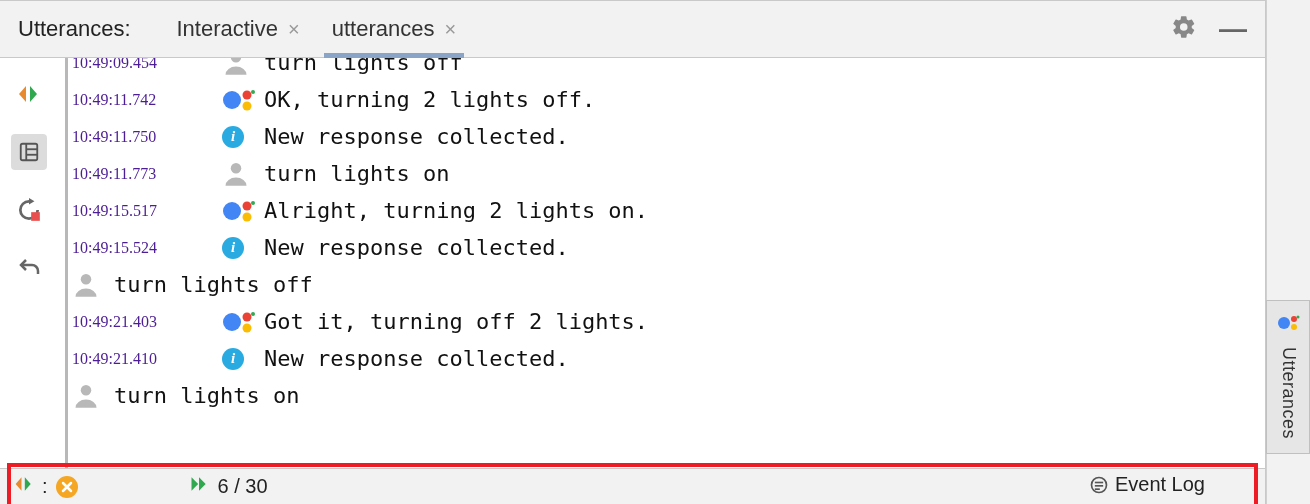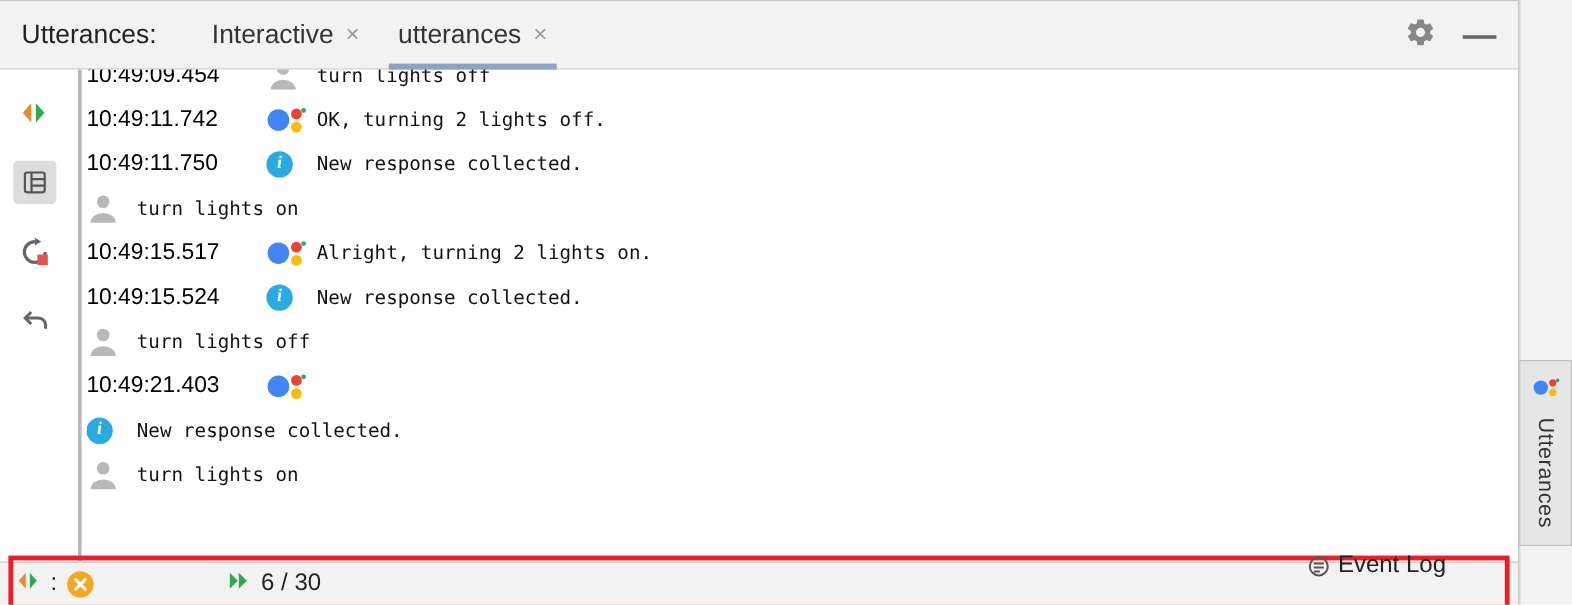--- a/index.html
+++ b/index.html
@@ -24,31 +24,31 @@
   
   .panel-body { flex: 1; display: flex; overflow: hidden; background: #fff; }
   .toolbar { width: 58px; background: #fff; display: flex; flex-direction: column; align-items: center; padding-top: 18px; gap: 22px; }
   .tool-btn { width: 36px; height: 36px; display: flex; align-items: center; justify-content: center; border-radius: 4px; cursor: pointer; }
   .tool-btn.active { background: #dcdcdc; }
 
   .log-wrap { flex: 1; position: relative; overflow: hidden; }
   .gutter { position: absolute; left: 0; top: -12px; bottom: 0; width: 10px; border-right: 3px solid #b8b8b8; }
   .log { position: absolute; left: 14px; right: 0; top: -14px; bottom: 0; overflow: hidden; }
   .row { display: flex; align-items: center; height: 37px; }
-  .ts { font-family: Liberation Sans, sans-serif; font-size: 19px; color: #000000; width: 150px; flex-shrink: 0; }
+  .ts { font-family: Liberation Serif, serif; font-size: 16px; color: #4c1d95; width: 150px; flex-shrink: 0; }
   .icon-col { width: 42px; flex-shrink: 0; display: flex; align-items: center; justify-content: flex-start; }
-  .msg { font-family: Menlo, Consolas, monospace; font-size: 16px; color: #111; }
+  .msg { font-family: Menlo, Consolas, monospace; font-size: 22px; color: #111; }
 
   
   .statusbar { height: 36px; background: #f2f2f2; border-top: 1px solid #c9c9c9; display: flex; align-items: center; padding: 0 14px; position: relative; }
   .highlight-box { position: absolute; left: 7px; right: 7px; top: -6px; bottom: -4px; border: 4px solid #ee1c25; pointer-events: none; }
   .sb-group { display: flex; align-items: center; gap: 8px; font-size: 20px; color: #222; }
   .sb-gap { width: 110px; }
   .sb-text { font-family: -apple-system, Arial, sans-serif; }
-  .event-log { position: absolute; right: 60px; bottom: 21px; font-size: 20px; color: #222; display: flex; align-items: center; gap: 6px; }
+  .event-log { position: absolute; right: 60px; bottom: 8px; font-size: 20px; color: #222; display: flex; align-items: center; gap: 6px; }
 
   
   .info-badge { width: 22px; height: 22px; border-radius: 50%; background: #29abe2; color: #fff; font-weight: bold; font-size: 15px; display: flex; align-items: center; justify-content: center; font-style: italic; font-family: Georgia, serif; }
   .dot-orange { width: 18px; height: 18px; border-radius: 50%; background: #f5a623; display: inline-block; }
   .x-badge { width: 22px; height: 22px; border-radius: 50%; background: #f5a623; display: inline-flex; align-items: center; justify-content: center; }
   .x-badge svg { display:block; }
 </style>
 </head>
 <body>
 
@@ -133,20 +133,21 @@
               <span class="msg">OK, turning 2 lights off.</span>
             </div>
             <div class="row">
               <span class="ts">10:49:11.750</span>
               <span class="icon-col">
                 <span class="info-badge">i</span>
               </span>
               <span class="msg">New response collected.</span>
             </div>
             <div class="row">
+              <span class="ts">10:49:11.773</span>
               <span class="icon-col">
                 <svg width="28" height="28" viewBox="0 0 24 24" fill="#b8b8b8">
                   <circle cx="12" cy="7" r="4.5"></circle>
                   <path d="M3 22 a9 7 0 0 1 18 0 Z"></path>
                 </svg>
               </span>
               <span class="msg">turn lights on</span>
             </div>
             <div class="row">
               <span class="ts">10:49:15.517</span>
@@ -179,22 +180,24 @@
             <div class="row">
               <span class="ts">10:49:21.403</span>
               <span class="icon-col">
                 <svg width="34" height="26" viewBox="0 0 34 26">
                   <circle cx="10" cy="13" r="9" fill="#4285f4"></circle>
                   <circle cx="25" cy="8" r="4.5" fill="#ea4335"></circle>
                   <circle cx="25" cy="19" r="4.5" fill="#fbbc05"></circle>
                   <circle cx="31" cy="5" r="2" fill="#34a853"></circle>
                 </svg>
               </span>
-            </div>
-            <div class="row">
+              <span class="msg">Got it, turning off 2 lights.</span>
+            </div>
+            <div class="row">
+              <span class="ts">10:49:21.410</span>
               <span class="icon-col">
                 <span class="info-badge">i</span>
               </span>
               <span class="msg">New response collected.</span>
             </div>
             <div class="row">
               <span class="icon-col">
                 <svg width="28" height="28" viewBox="0 0 24 24" fill="#b8b8b8">
                   <circle cx="12" cy="7" r="4.5"></circle>
                   <path d="M3 22 a9 7 0 0 1 18 0 Z"></path>

